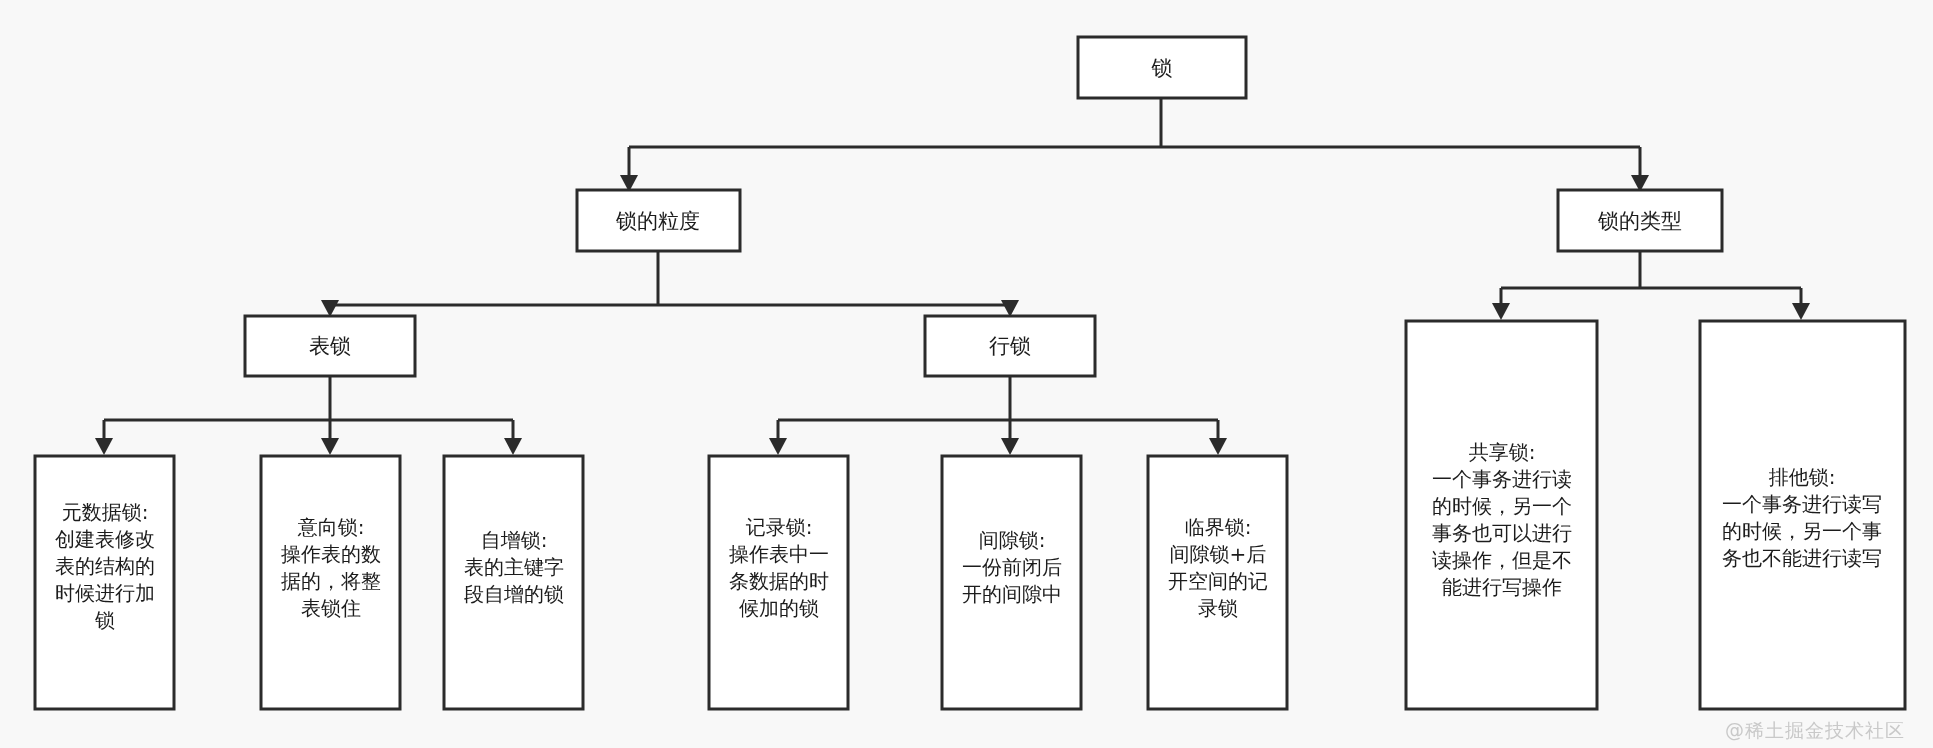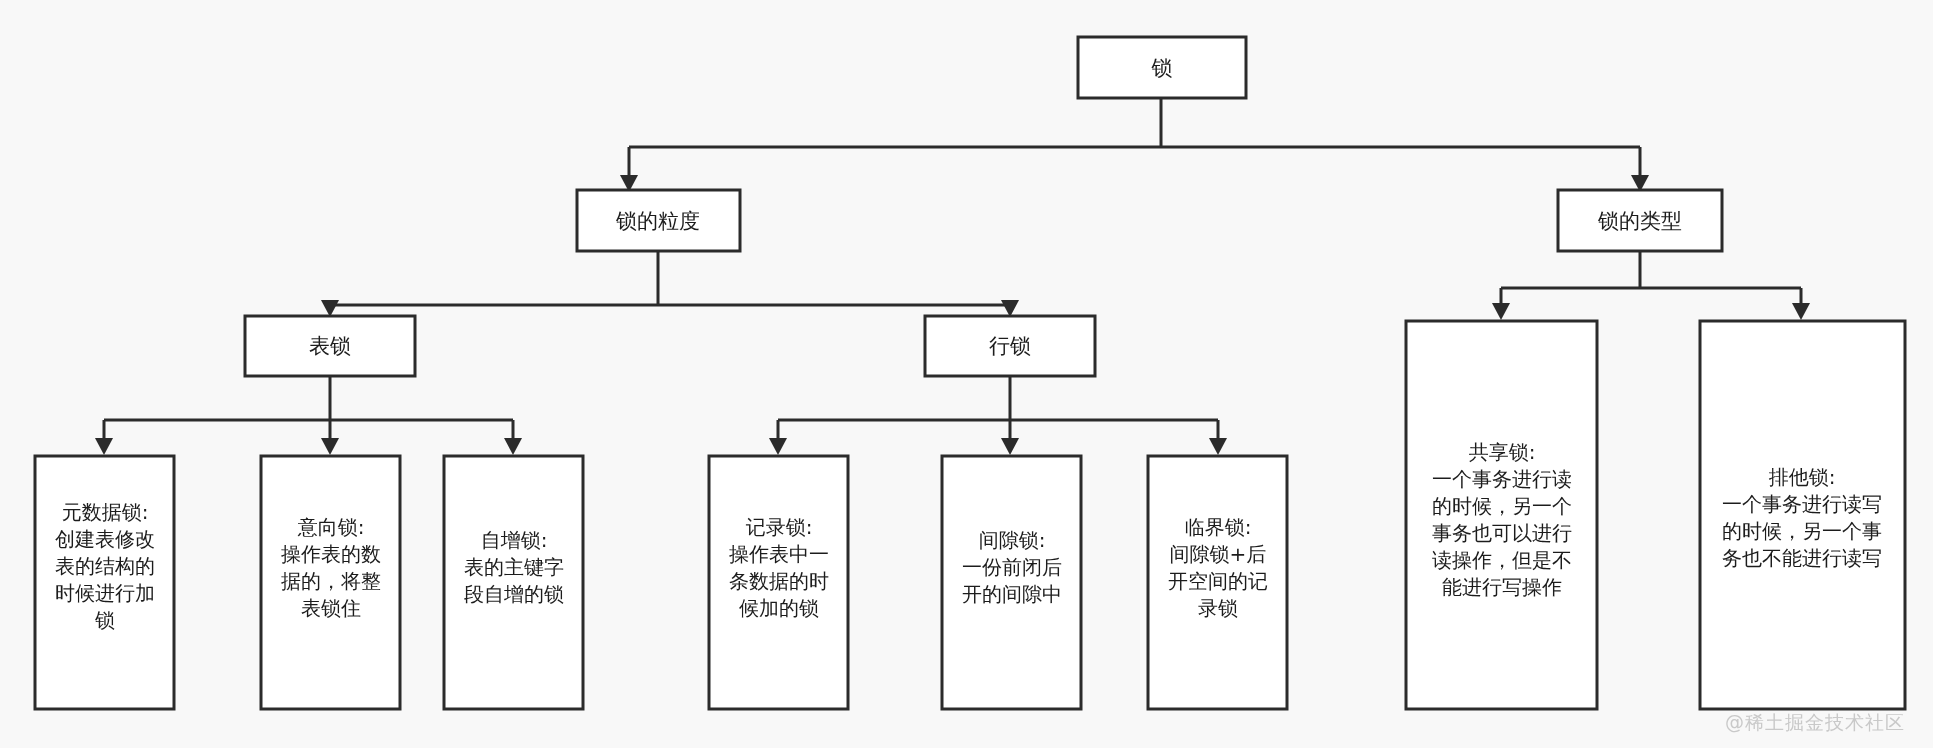--- a/index.html
+++ b/index.html
@@ -48,21 +48,21 @@
     font-size: 21px;
     text-anchor: middle;
     dominant-baseline: middle;
   }
   .node-text.leaf {
     font-size: 20px;
   }
   .watermark {
     position: absolute;
     right: 28px;
-    bottom: 12px;
+    bottom: 4px;
     color: #c9c9c9;
     font-size: 19px;
     font-family: "DejaVu Sans", "Liberation Sans", sans-serif;
     letter-spacing: 1px;
     user-select: none;
   }
 </style>
 </head>
 <body>
 

